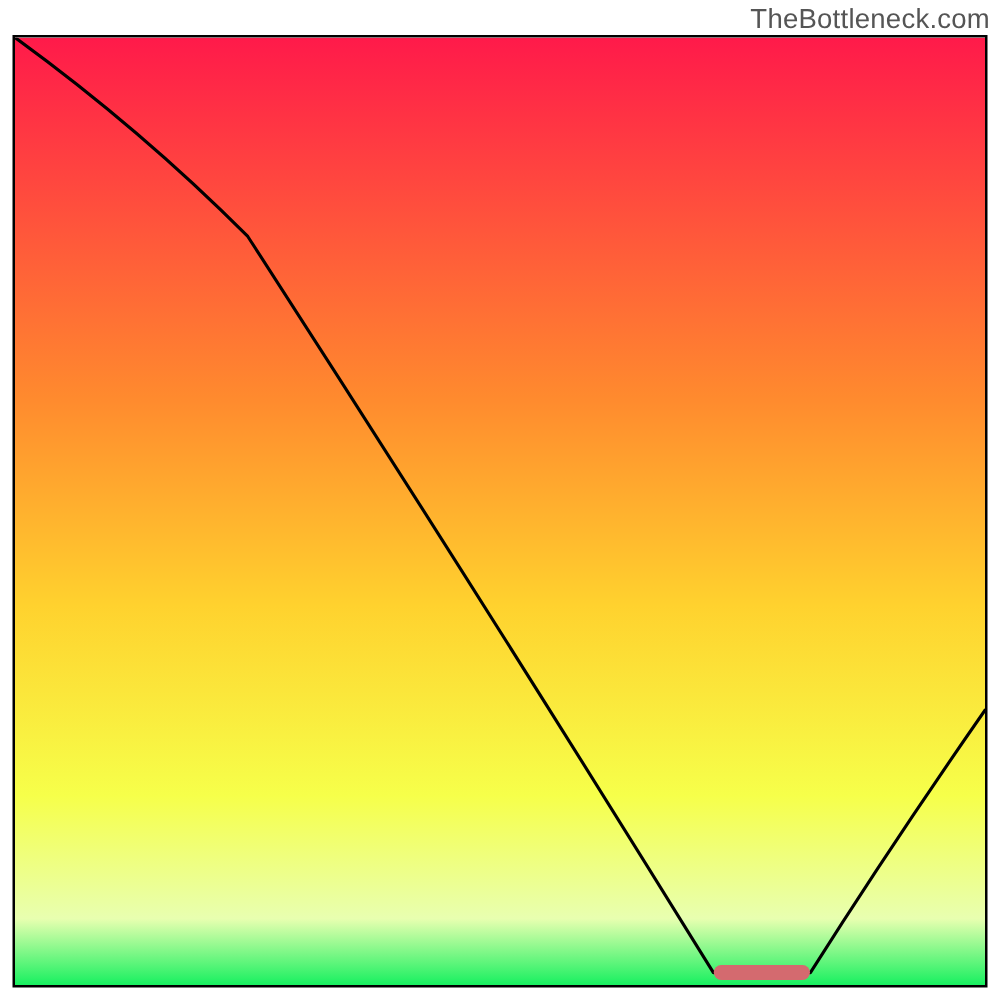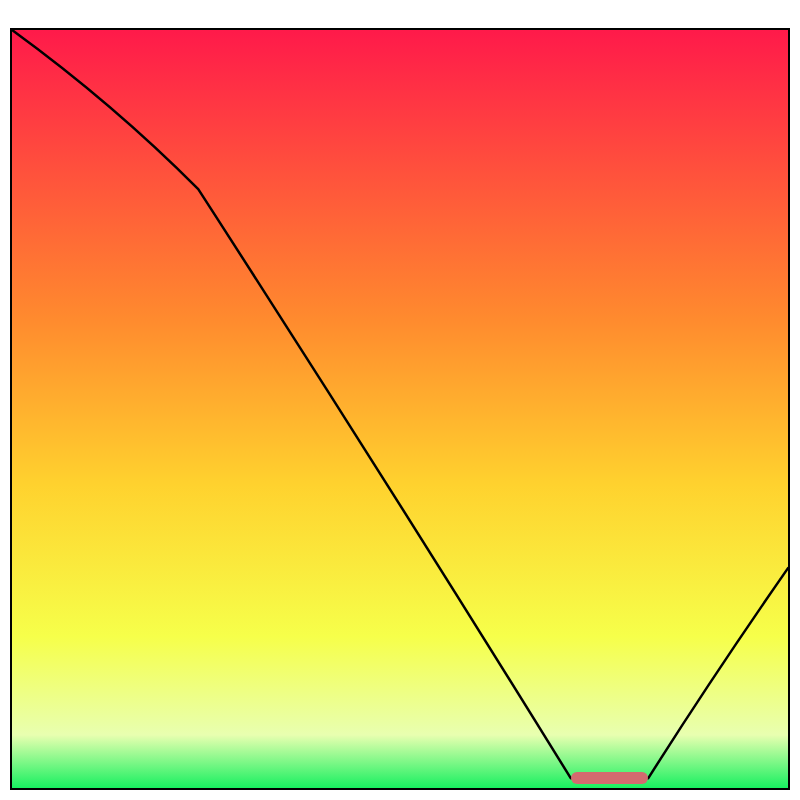--- a/index.html
+++ b/index.html
@@ -55,20 +55,21 @@
     height: 12px;
     border-radius: 6px;
     background: #d46a6f;
     z-index: 20;
   }
 </style>
 </head>
 <body>
 
 <div class="stage">
+  <div class="watermark">TheBottleneck.com</div>
 
   <div class="plot-frame">
     <svg class="bg" viewBox="0 0 776 758" preserveAspectRatio="none">
       <defs>
         <linearGradient id="grad" x1="0" y1="0" x2="0" y2="1">
             <stop offset="0%" stop-color="#ff1a4a"></stop>
             <stop offset="38%" stop-color="#ff8a2e"></stop>
             <stop offset="60%" stop-color="#ffd22e"></stop>
             <stop offset="80%" stop-color="#f6ff4a"></stop>
             <stop offset="93%" stop-color="#e8ffb0"></stop>

